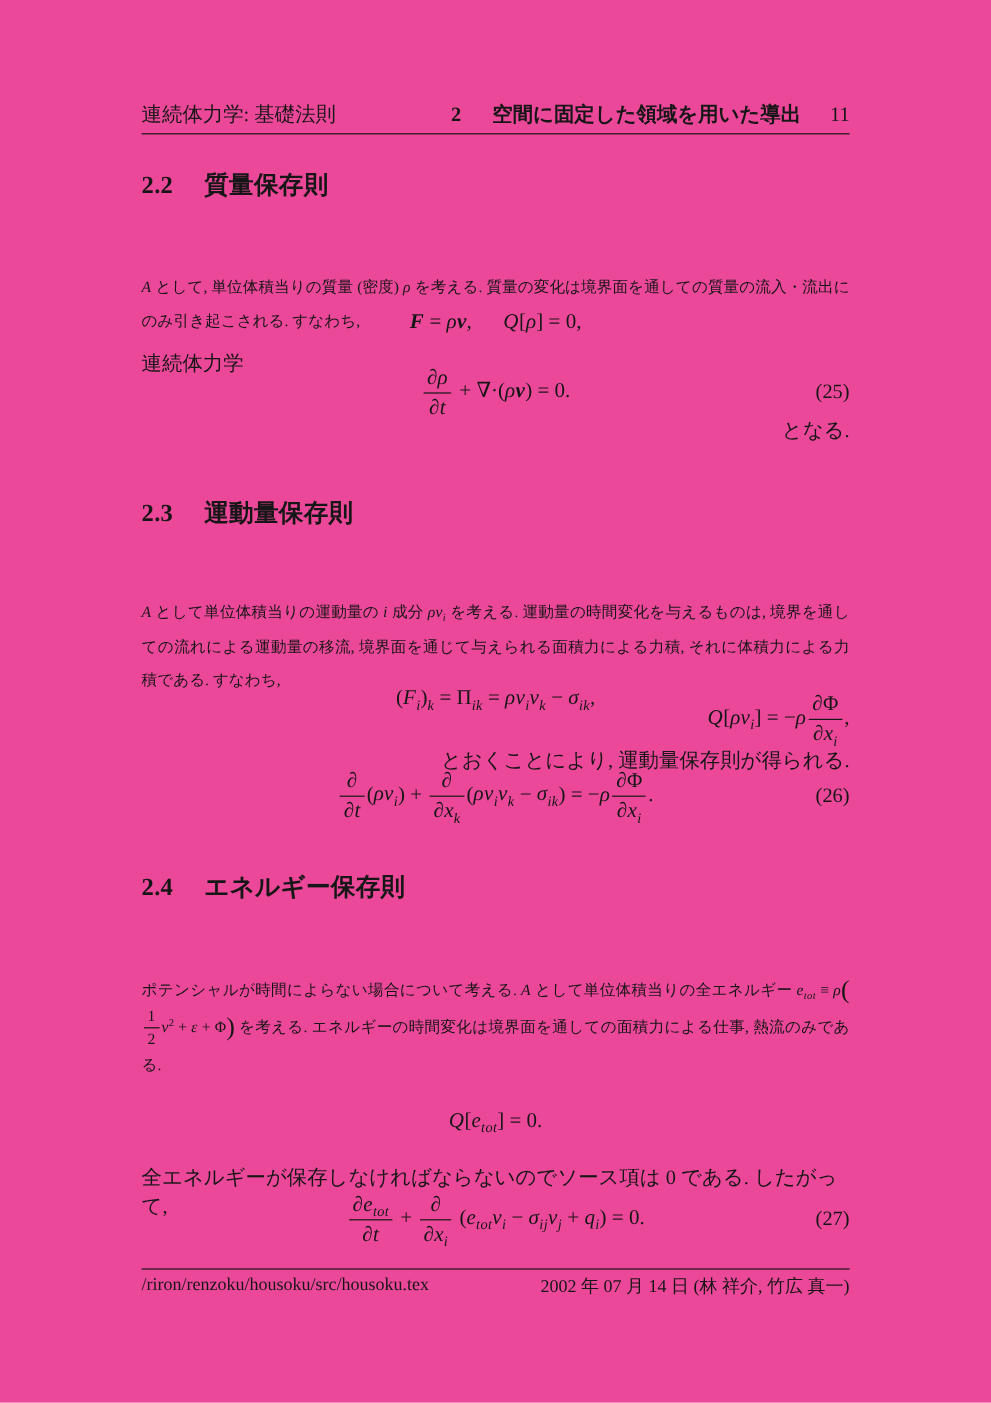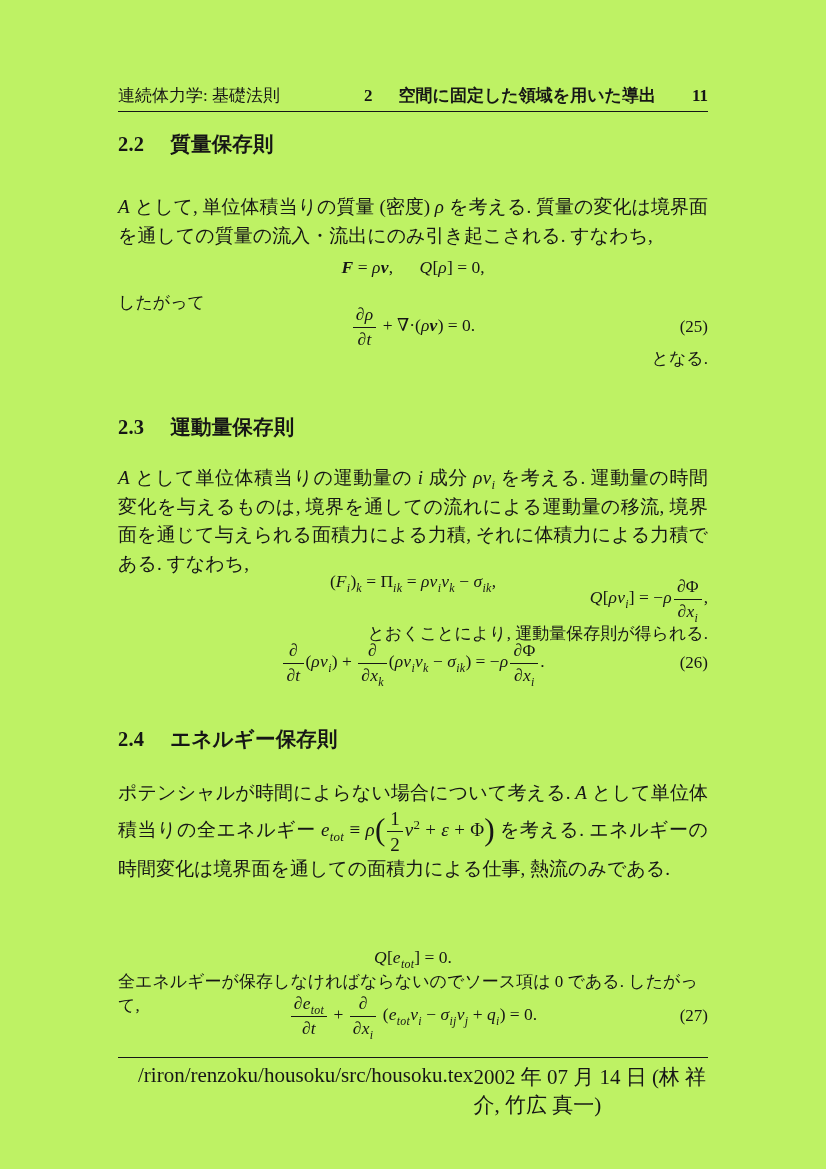--- a/index.html
+++ b/index.html
@@ -3,39 +3,39 @@
 <meta charset="utf-8">
 <style>
   html, body {
     margin: 0; padding: 0;
     width: 826px; height: 1169px;
     background: #ffffff;
     color: #161616;
     font-family: "Liberation Serif", "DejaVu Serif", serif;
     overflow: hidden;
   }
-  .page { position: relative; width: 826px; height: 1169px; background: #bef264; }
+  .page { position: relative; width: 826px; height: 1169px; background: #ec4899; }
   .content { position: absolute; left: 118px; top: 0; width: 590px; height: 1169px; }
   .abs { position: absolute; left: 0; width: 590px; }
 
   
   .runhead { display: flex; align-items: baseline; font-size: 17px; }
   .runhead .doc-title { flex: 1 1 auto; font-weight: 400; }
   .runhead .sec-no { font-weight: 700; }
   .runhead .sec-title { font-weight: 700; margin-left: 26px; }
-  .runhead .pg { font-weight: 700; margin-left: 36px; }
+  .runhead .pg { font-weight: 400; margin-left: 24px; }
   .rule { border-top: 1.4px solid #161616; height: 0; }
-  .runfoot { display: flex; justify-content: space-between; font-size: 21px; margin-left: 20px; }
+  .runfoot { display: flex; justify-content: space-between; font-size: 15px; }
 
   
   .sec-head { font-size: 20.5px; font-weight: 700; letter-spacing: 0.2px; }
   .sec-head .ttl { margin-left: 26px; }
 
   
-  .para { font-size: 19px; line-height: 28.5px; text-align: justify; }
+  .para { font-size: 13px; line-height: 28.5px; text-align: justify; margin-top: 32px; }
   .line { font-size: 17px; line-height: 24px; }
 
   
   .eqrow { display: flex; align-items: center; justify-content: center;
            font-size: 17.5px; position: absolute; left: 0; width: 590px; }
   .eq-tag { position: absolute; right: 0; top: 50%; transform: translateY(-50%);
             font-size: 17px; }
   .frac { display: inline-block; vertical-align: middle; text-align: center;
           line-height: 1.12; margin: 0 2px; }
   .frac .nm { display: block; border-bottom: 1.2px solid #161616; padding: 0 3px 2px; }
@@ -52,28 +52,28 @@
   <div class="content">
 
     <div class="abs runhead" style="top:84px;">
       <span class="doc-title">連続体力学: 基礎法則</span>
       <span class="sec-no">2</span>
       <span class="sec-title">空間に固定した領域を用いた導出</span>
       <span class="pg">11</span>
     </div>
     <div class="abs rule" style="top:111px;"></div>
 
-    <div class="abs sec-head" style="top:130px;">
+    <div class="abs sec-head" style="top:140px;">
       <span>2.2</span><span class="ttl">質量保存則</span>
     </div>
     <div class="abs para" style="top:193px;"><i>A</i> として, 単位体積当りの質量 (密度) <i>ρ</i> を考える. 質量の変化は境界面を通しての質量の流入・流出にのみ引き起こされる. すなわち,</div>
     <div class="eqrow" style="top:254px; height:26px;">
       <span><b><i>F</i></b> = <i>ρ</i><b><i>v</i></b>,  <i>Q</i>[<i>ρ</i>] = 0,</span>
     </div>
-    <div class="abs line" style="top:291px;">したがって</div>
+    <div class="abs line" style="top:291px;">連続体力学</div>
     <div class="eqrow" style="top:303px; height:48px;">
       <span><span class="frac"><span class="nm"><i>∂ρ</i></span><span class="dn"><i>∂t</i></span></span> + ∇·(<i>ρ</i><b><i>v</i></b>) = 0.</span>
       <span class="eq-tag">(25)</span>
     </div>
     <div class="abs line" style="top:347px;text-align:right;">となる.</div>
 
     <div class="abs sec-head" style="top:413px;">
       <span>2.3</span><span class="ttl">運動量保存則</span>
     </div>
     <div class="abs para" style="top:464px;"><i>A</i> として単位体積当りの運動量の <i>i</i> 成分 <i>ρv<sub>i</sub></i> を考える. 運動量の時間変化を与えるものは, 境界を通しての流れによる運動量の移流, 境界面を通じて与えられる面積力による力積, それに体積力による力積である. すなわち,</div>
@@ -86,21 +86,21 @@
     <div class="abs line" style="top:622px;text-align:right;">とおくことにより, 運動量保存則が得られる.</div>
     <div class="eqrow" style="top:638px; height:50px;">
       <span><span class="frac"><span class="nm"><i>∂</i></span><span class="dn"><i>∂t</i></span></span>(<i>ρv<sub>i</sub></i>) + <span class="frac"><span class="nm"><i>∂</i></span><span class="dn"><i>∂x<sub>k</sub></i></span></span>(<i>ρv<sub>i</sub>v<sub>k</sub></i> − <i>σ<sub>ik</sub></i>) = −<i>ρ</i><span class="frac"><span class="nm"><i>∂</i>Φ</span><span class="dn"><i>∂x<sub>i</sub></i></span></span>.</span>
       <span class="eq-tag">(26)</span>
     </div>
 
     <div class="abs sec-head" style="top:725px;">
       <span>2.4</span><span class="ttl">エネルギー保存則</span>
     </div>
     <div class="abs para" style="top:779px;">ポテンシャルが時間によらない場合について考える. <i>A</i> として単位体積当りの全エネルギー <i>e<sub>tot</sub></i> ≡ <i>ρ</i><span class="bigp">(</span><span class="frac"><span class="nm">1</span><span class="dn">2</span></span><i>v</i><sup>2</sup> + <i>ε</i> + Φ<span class="bigp">)</span> を考える. エネルギーの時間変化は境界面を通しての面積力による仕事, 熱流のみである.</div>
-    <div class="eqrow" style="top:944px; height:26px;">
+    <div class="eqrow" style="top:920px; height:26px;">
       <span><i>Q</i>[<i>e<sub>tot</sub></i>] = 0.</span>
     </div>
     <div class="abs line" style="top:970px;">全エネルギーが保存しなければならないのでソース項は 0 である. したがって,</div>
     <div class="eqrow" style="top:990px; height:52px;">
       <span><span class="frac"><span class="nm"><i>∂e<sub>tot</sub></i></span><span class="dn"><i>∂t</i></span></span> + <span class="frac"><span class="nm"><i>∂</i></span><span class="dn"><i>∂x<sub>i</sub></i></span></span> (<i>e<sub>tot</sub>v<sub>i</sub></i> − <i>σ<sub>ij</sub>v<sub>j</sub></i> + <i>q<sub>i</sub></i>) = 0.</span>
       <span class="eq-tag">(27)</span>
     </div>
 
     <div class="abs rule" style="top:1057px;"></div>
     <div class="abs runfoot" style="top:1063px;">

